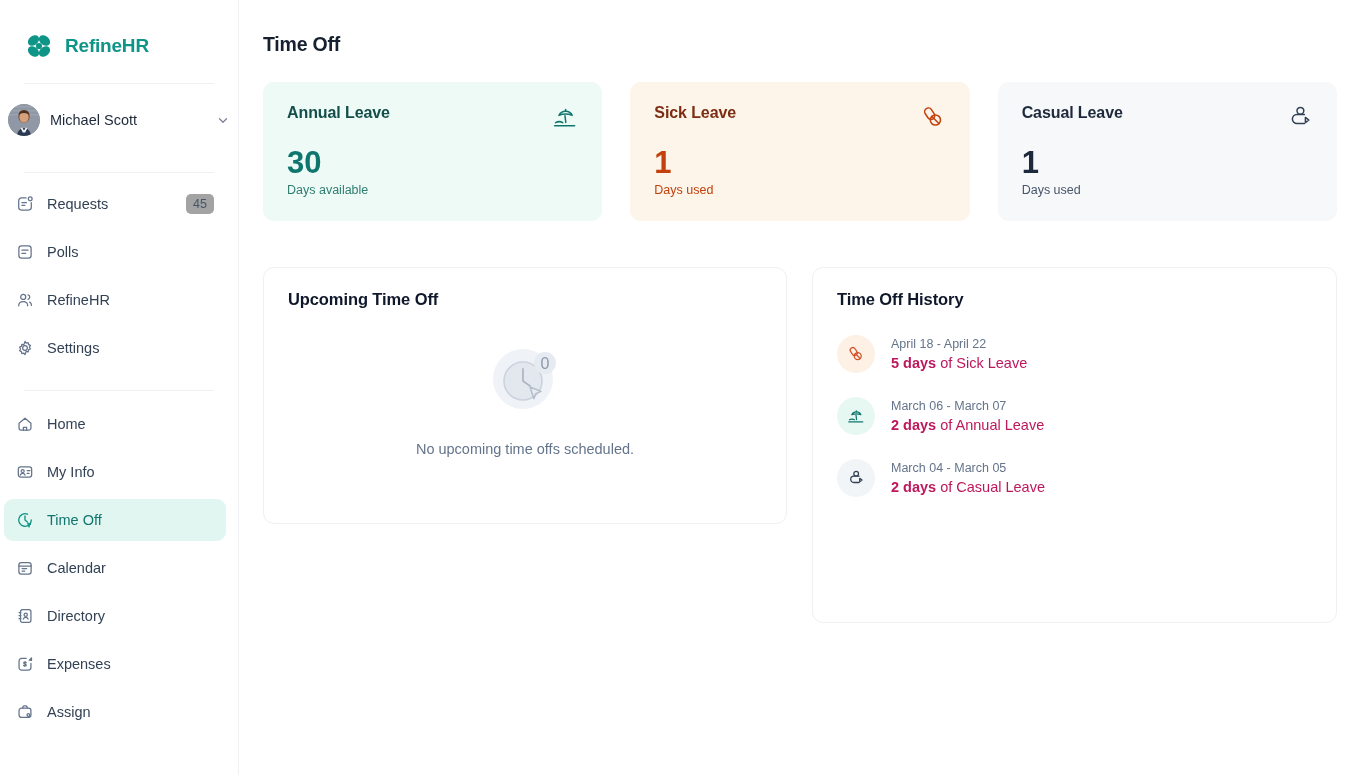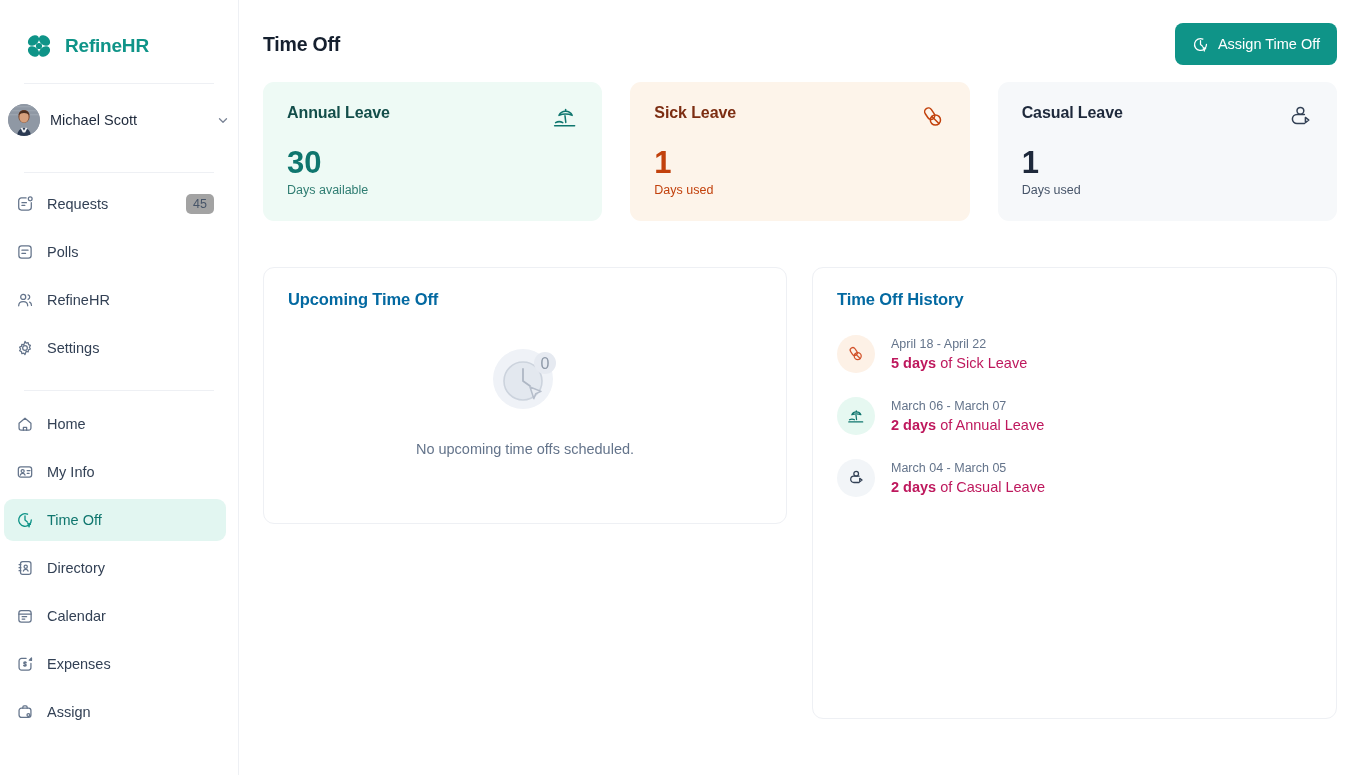--- a/index.html
+++ b/index.html
@@ -108,25 +108,25 @@
   .stat.sick   .stat-sub { color: #c2410c; }
   .stat.casual .stat-sub { color: #475569; }
 
   
   .panels { display: flex; gap: 25px; margin-top: 46px; align-items: flex-start; }
   .panel {
     background: #ffffff; border: 1px solid #eef0f4;
     border-radius: 11px;
   }
   .panel-title {
-    font-size: 16.5px; font-weight: bold; color: #0369a1;
+    font-size: 16.5px; font-weight: bold; color: #0f172a;
     padding: 22px 24px 0 24px; letter-spacing: -0.1px;
   }
   .panel-upcoming { flex: 0 0 524px; height: 257px; }
-  .panel-history  { flex: 1; height: 452px; }
+  .panel-history  { flex: 1; height: 356px; }
 
   .empty {
     display: flex; flex-direction: column; align-items: center;
     justify-content: center; padding-top: 26px;
   }
   .empty-art { width: 84px; height: 84px; position: relative; }
   .empty-text { font-size: 14.5px; color: #64748b; margin-top: 22px; }
 
   .history-list { padding: 26px 24px 0 24px; }
   .hist-item { display: flex; align-items: center; gap: 16px; margin-bottom: 24px; }
@@ -267,40 +267,40 @@
             <path d="M17 10a7 7 0 1 1-4.2-6.4"></path>
             <path d="M10 5.6V10l2.6 2.2"></path>
             <path d="M13.2 13.4l3.4 1.3-1.6 1.1-.4 1.9z" fill="currentColor" stroke-width="1"></path>
           </svg>
         </span>
         <span class="lbl">Time Off</span>
       </div>
       <div class="nav-item">
         <span class="ico">
           <svg viewBox="0 0 20 20" fill="none" stroke="currentColor" stroke-width="1.4" stroke-linecap="round" stroke-linejoin="round">
+            <rect x="3.2" y="4" width="13.6" height="12.8" rx="2.6"></rect>
+            <path d="M3.2 7.8h13.6M6.8 10.8h5M6.8 13.4h3"></path>
+          </svg>
+        </span>
+        <span class="lbl">Calendar</span>
+      </div>
+      <div class="nav-item">
+        <span class="ico">
+          <svg viewBox="0 0 20 20" fill="none" stroke="currentColor" stroke-width="1.4" stroke-linecap="round" stroke-linejoin="round">
             <rect x="5" y="3" width="11.6" height="14" rx="2.4"></rect>
             <circle cx="10.8" cy="8.6" r="1.8"></circle>
             <path d="M8.2 13.4c.4-1.3 1.4-2 2.6-2s2.2.7 2.6 2"></path>
             <path d="M3.4 6.2h2M3.4 9.6h2M3.4 13h2"></path>
           </svg>
         </span>
         <span class="lbl">Directory</span>
       </div>
       <div class="nav-item">
         <span class="ico">
           <svg viewBox="0 0 20 20" fill="none" stroke="currentColor" stroke-width="1.4" stroke-linecap="round" stroke-linejoin="round">
-            <rect x="3.2" y="4" width="13.6" height="12.8" rx="2.6"></rect>
-            <path d="M3.2 7.8h13.6M6.8 10.8h5M6.8 13.4h3"></path>
-          </svg>
-        </span>
-        <span class="lbl">Calendar</span>
-      </div>
-      <div class="nav-item">
-        <span class="ico">
-          <svg viewBox="0 0 20 20" fill="none" stroke="currentColor" stroke-width="1.4" stroke-linecap="round" stroke-linejoin="round">
             <path d="M16.6 9.4v4.6a2.8 2.8 0 0 1-2.8 2.8H6.2a2.8 2.8 0 0 1-2.8-2.8V6.6a2.8 2.8 0 0 1 2.8-2.8h5"></path>
             <path d="M10 7.6v5M11.4 8.6c-.3-.6-.8-.9-1.4-.9-.9 0-1.4.5-1.4 1.1 0 1.6 2.8.8 2.8 2.4 0 .7-.6 1.2-1.4 1.2-.7 0-1.2-.3-1.5-.9"></path>
             <path d="M17.2 3.2l-2.4 2.6 2.4.3z"></path>
           </svg>
         </span>
         <span class="lbl">Expenses</span>
       </div>
       <div class="nav-item">
         <span class="ico">
           <svg viewBox="0 0 20 20" fill="none" stroke="currentColor" stroke-width="1.4" stroke-linecap="round" stroke-linejoin="round">
@@ -311,30 +311,20 @@
         </span>
         <span class="lbl">Assign</span>
       </div>
     </nav>
   </aside>
 
   <section class="main">
 
     <div class="topbar">
       <h1 class="page-title">Time Off</h1>
-      <button class="btn-primary">
-        <span class="ico">
-          <svg viewBox="0 0 20 20" fill="none" stroke="currentColor" stroke-width="1.5" stroke-linecap="round" stroke-linejoin="round">
-            <path d="M17 10a7 7 0 1 1-4.2-6.4"></path>
-            <path d="M10 5.6V10l2.6 2.2"></path>
-            <path d="M13.2 13.4l3.4 1.3-1.6 1.1-.4 1.9z" fill="currentColor" stroke-width="1"></path>
-          </svg>
-        </span>
-        <span>Assign Time Off</span>
-      </button>
     </div>
 
     <div class="content">
 
       <div class="stats">
 
         <div class="stat annual">
           <div class="stat-head">
             <span class="stat-title">Annual Leave</span>
             <span class="stat-icon">

